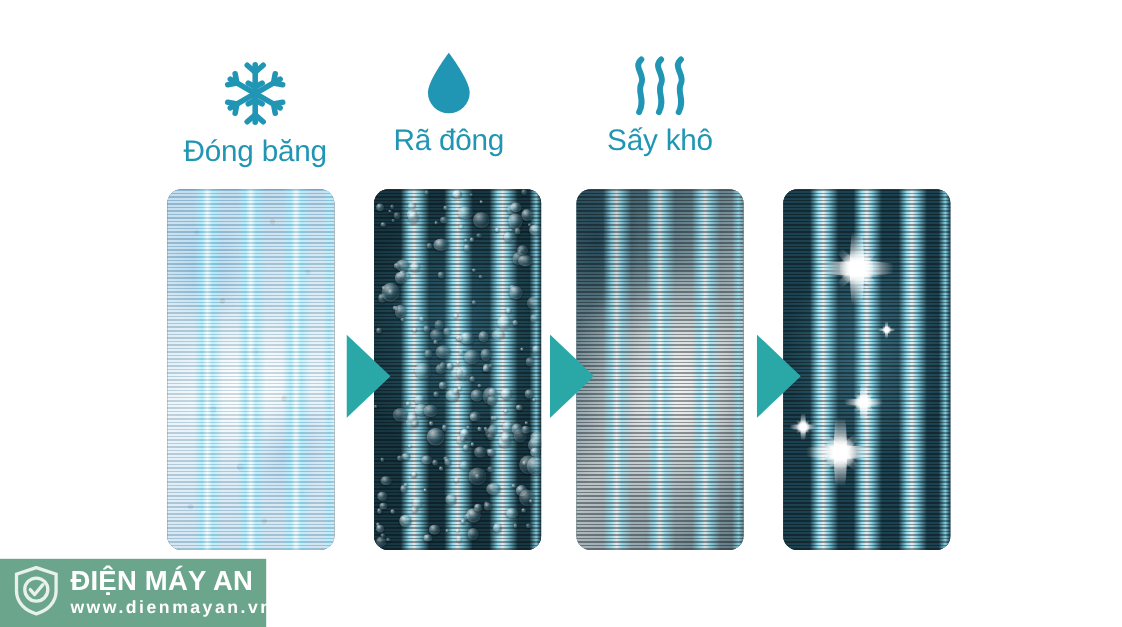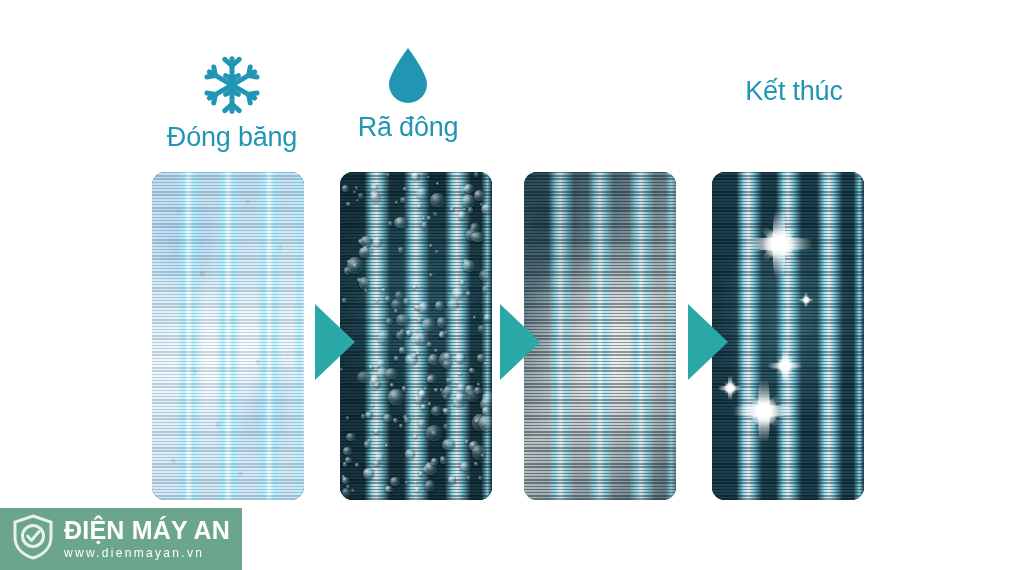--- a/index.html
+++ b/index.html
@@ -228,25 +228,26 @@
   #logo .logo-text { margin-left: 10px; }
   #logo .logo-name {
     font-size: 25px;
     font-weight: bold;
     color: #ffffff;
     line-height: 1.02;
     letter-spacing: 0.2px;
     white-space: nowrap;
   }
   #logo .logo-url {
-    font-size: 12px;
+    font-size: 16px;
     color: #ffffff;
     letter-spacing: 2.3px;
     margin-top: 2px;
     white-space: nowrap;
+    font-weight: bold;
   }
 </style>
 </head>
 <body>
 
 <div id="stage">
 
   <div class="step-head" id="head-1">
     <div class="step-icon">
       <svg width="62" height="62" viewBox="0 0 64 64" aria-hidden="true">
@@ -278,25 +279,33 @@
 
   <div class="step-head" id="head-2">
     <div class="step-icon">
       <svg width="46" height="60" viewBox="0 0 46 60" aria-hidden="true">
         <path d="M23 2 C23 2 4 27 4 38 a19 19 0 0 0 38 0 C42 27 23 2 23 2 Z" fill="#2196b4"></path>
       </svg>
     </div>
     <div class="step-label">Rã đông</div>
   </div>
 
-
-  <div class="step-head" id="head-4">
-
-    <div class="step-label">Kết thúc</div>
-  </div>
+  <div class="step-head" id="head-3">
+    <div class="step-icon">
+      <svg width="58" height="56" viewBox="0 0 58 56" aria-hidden="true">
+        <g stroke="#2196b4" stroke-width="5.4" fill="none" stroke-linecap="round">
+          <path d="M12 4 C4 11 16 18 12 26 C8 34 16 40 10 52"></path>
+          <path d="M30 4 C22 11 34 18 30 26 C26 34 34 40 28 52"></path>
+          <path d="M48 4 C40 11 52 18 48 26 C44 34 52 40 46 52"></path>
+        </g>
+      </svg>
+    </div>
+    <div class="step-label">Sấy khô</div>
+  </div>
+
 
   <div class="panel" id="panel-1">
     <div class="base"></div>
     <div class="speckle"></div>
     <div class="tubes"></div>
     <div class="fins fins-light"></div>
   </div>
 
   <div class="panel" id="panel-2">
     <div class="base"></div>

